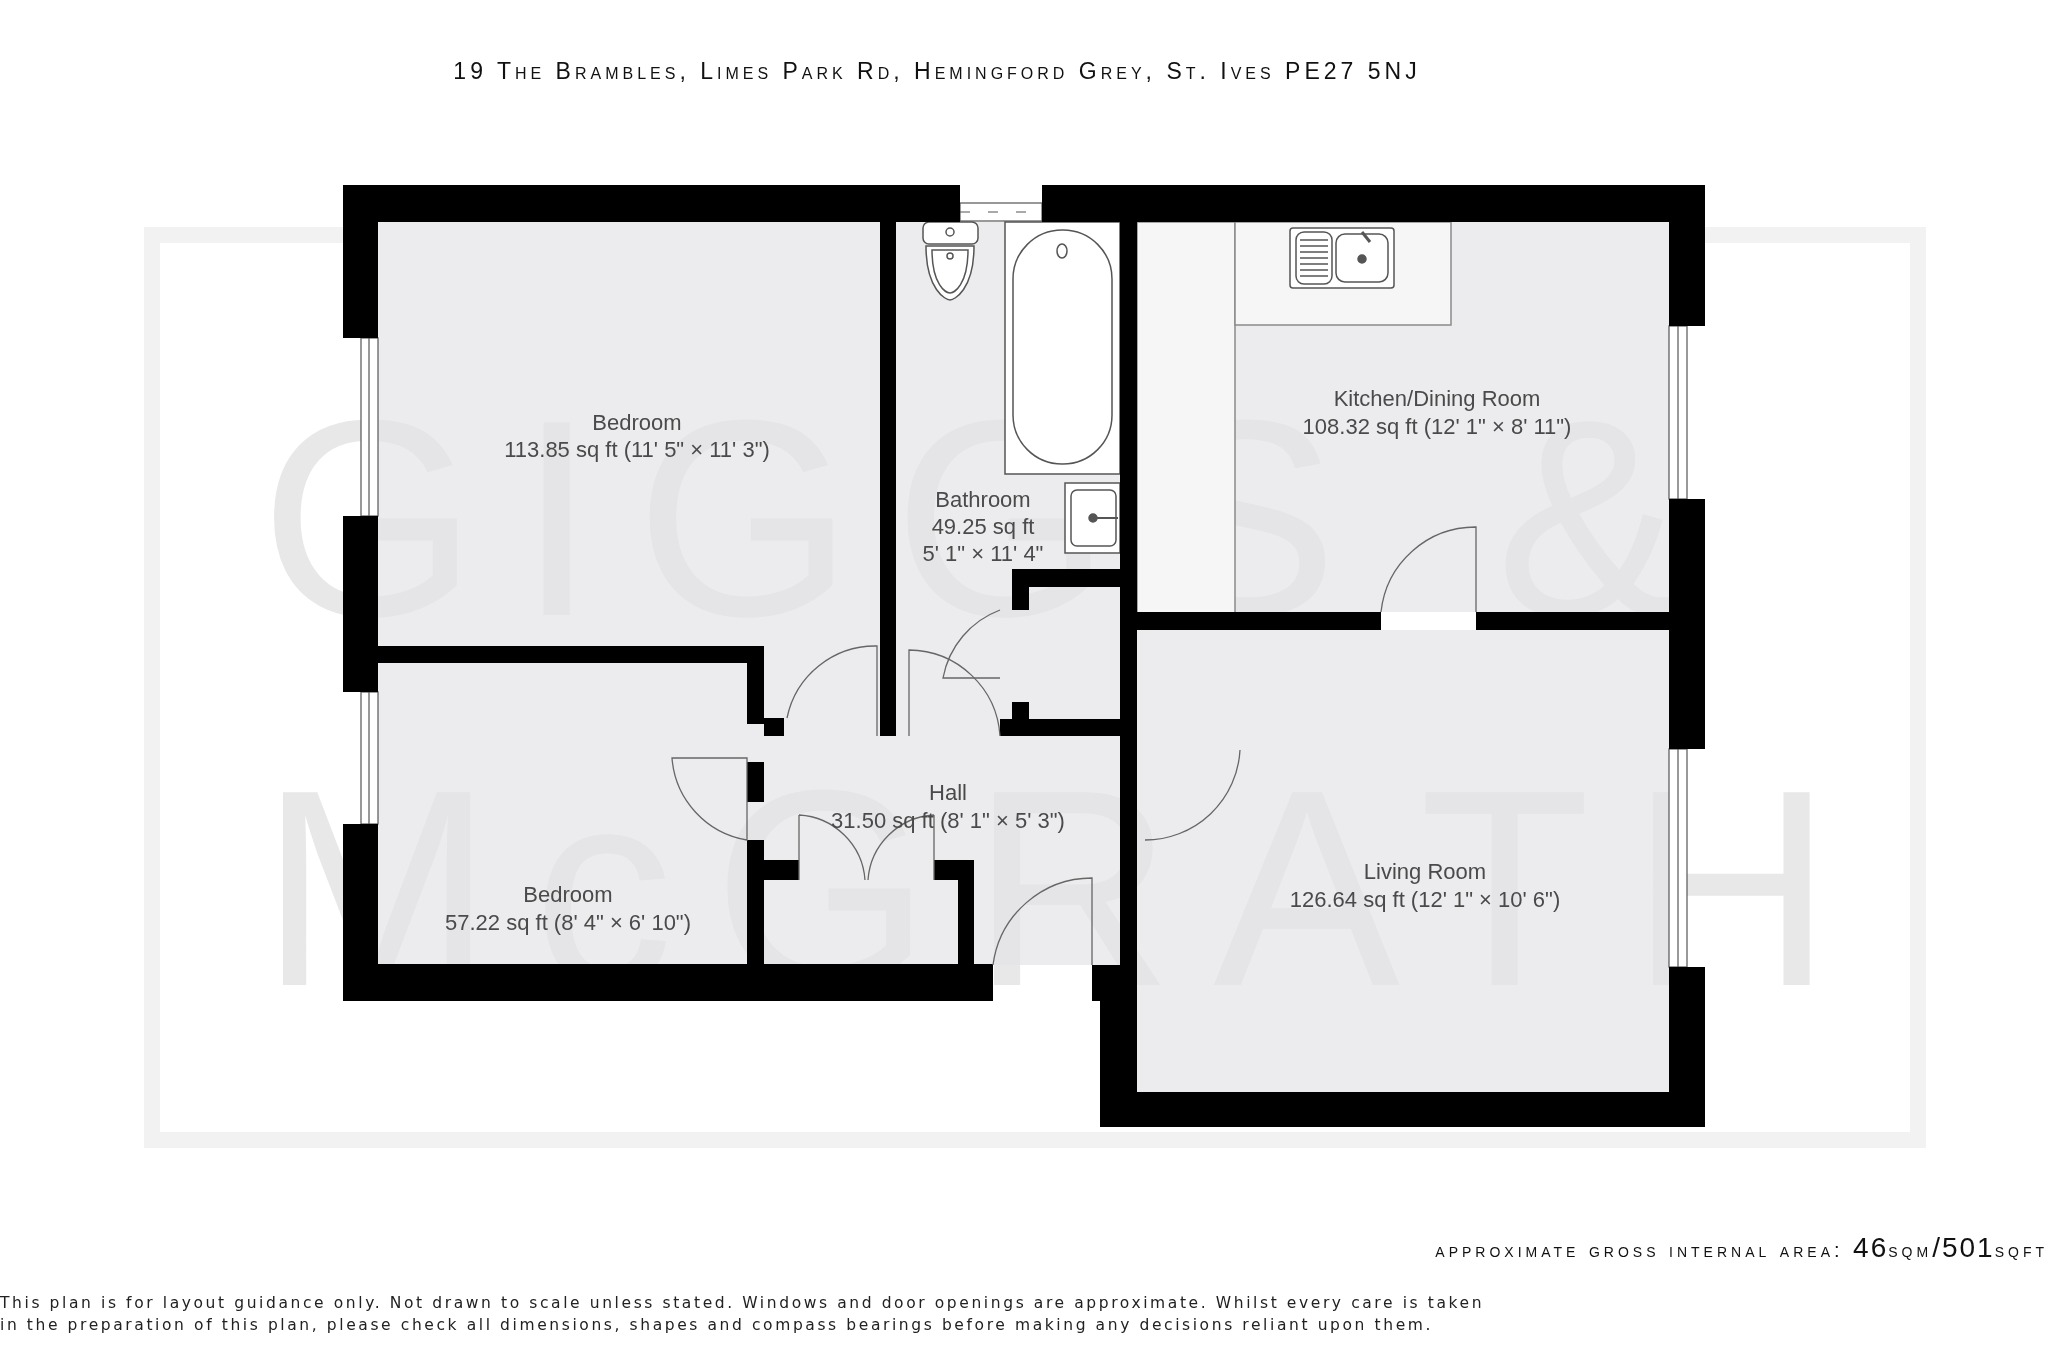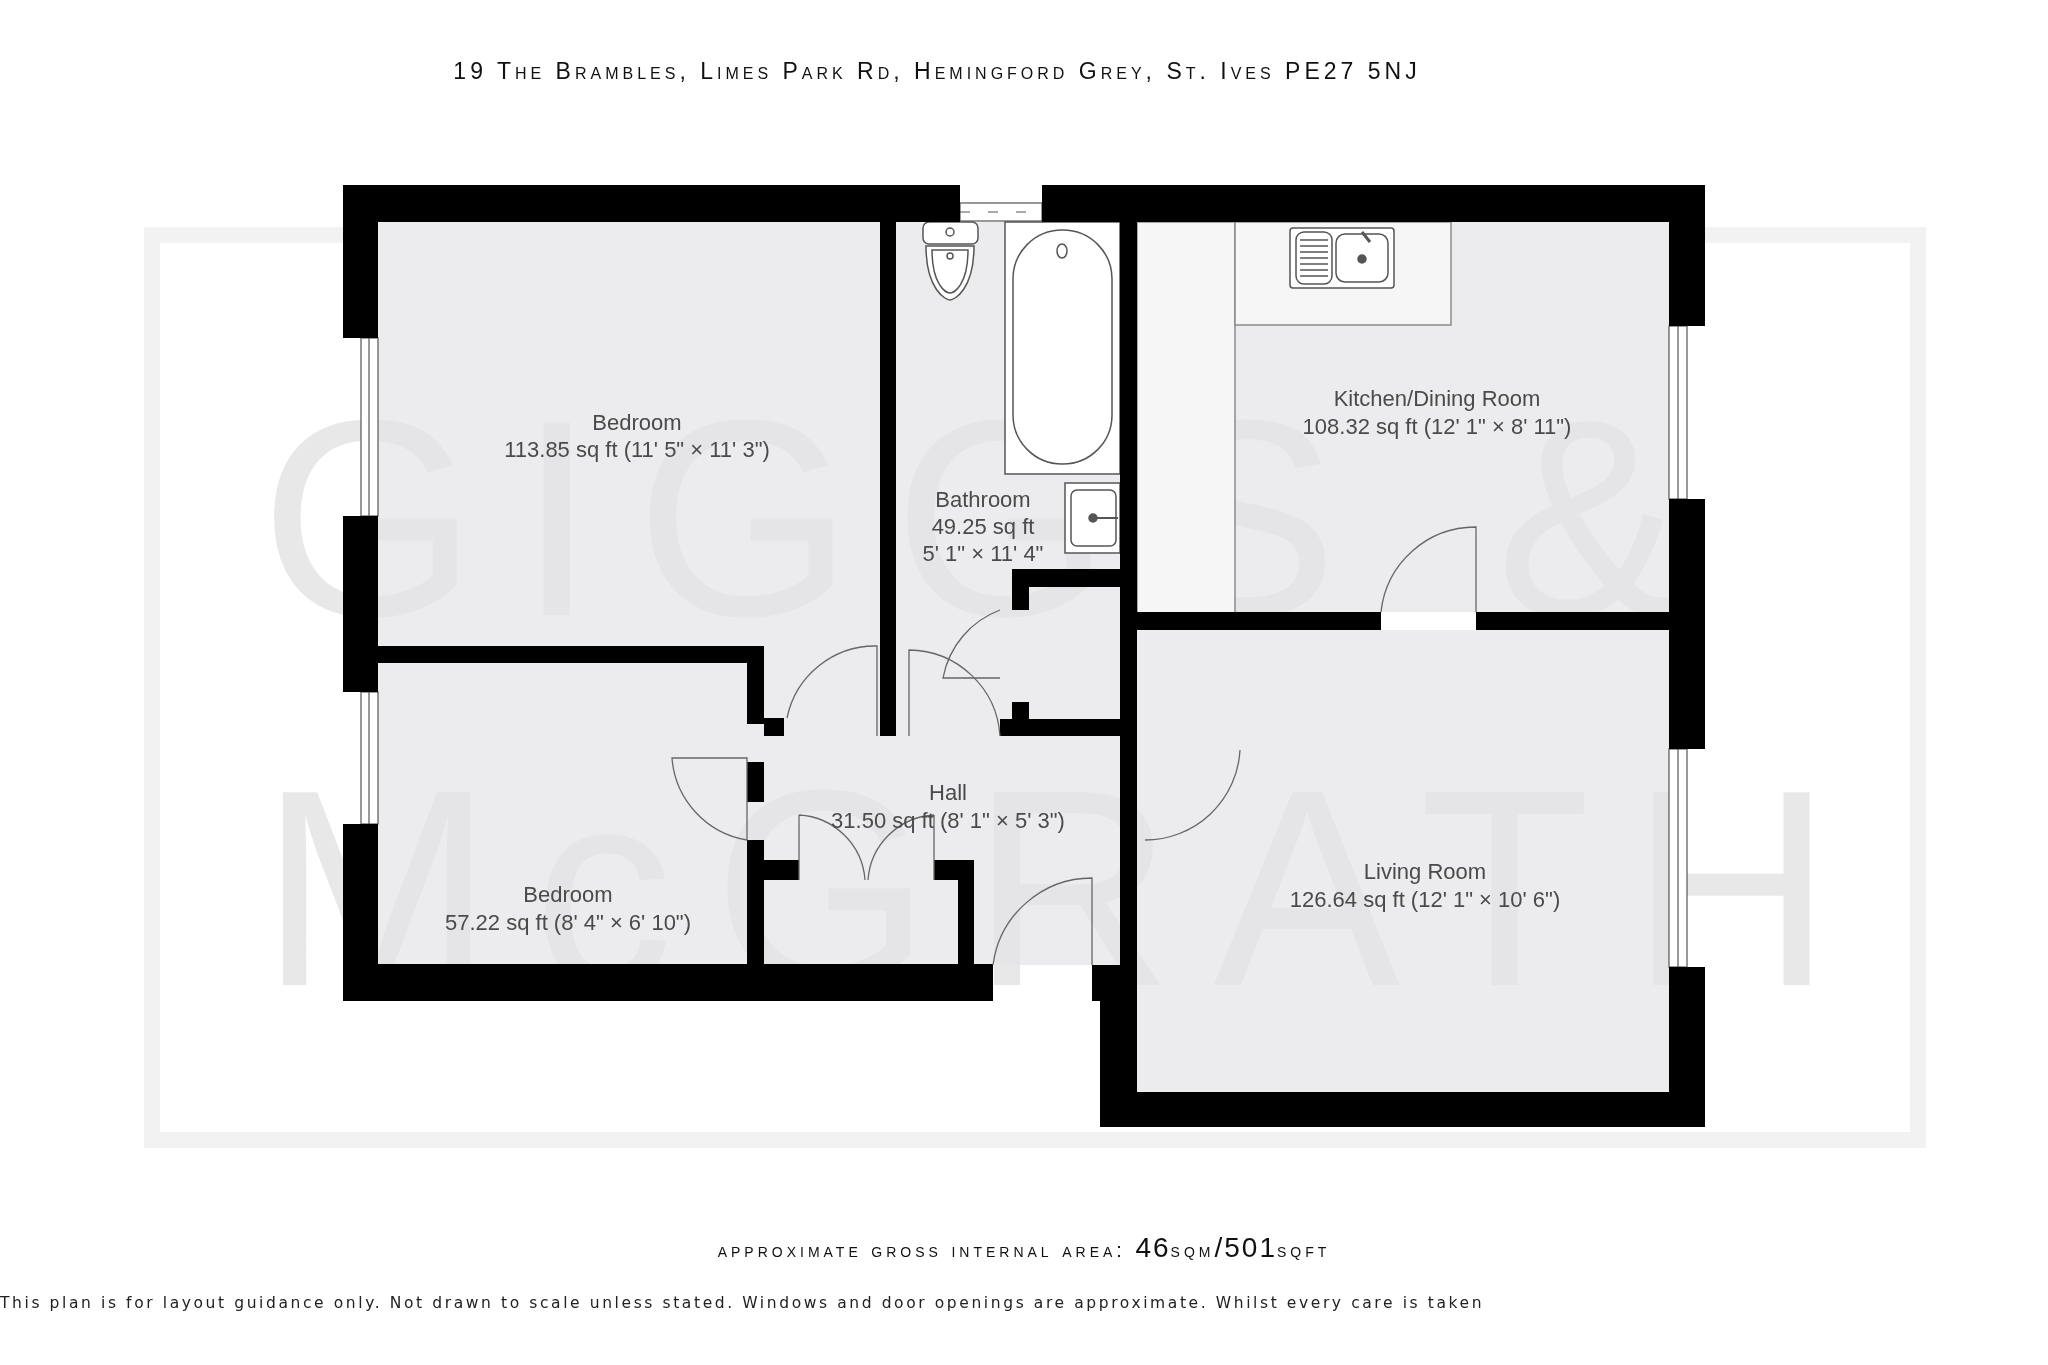--- a/index.html
+++ b/index.html
@@ -4,21 +4,21 @@
 <style>
   html, body { margin: 0; padding: 0; background: #ffffff; }
   body { width: 2048px; height: 1365px; position: relative; overflow: hidden;
          font-family: "DejaVu Sans", sans-serif; }
   .address { position: absolute; left: 0; width: 1874px; top: 58px; text-align: center;
              font-family: "Liberation Sans", sans-serif; font-size: 23px; letter-spacing: 4px;
              color: #111; font-variant: small-caps; }
   #plan { position: absolute; left: 0; top: 0; }
   .room-label { font-family: "Liberation Sans", sans-serif; font-size: 22px; fill: #4a4a4a; text-anchor: middle; }
   .watermark { font-family: "Liberation Sans", sans-serif; fill: #e4e4e6; font-size: 280px; letter-spacing: 40px; }
-  .area { position: absolute; left: 0; width: 2048px; top: 1232px; text-align: center;
+  .area { position: absolute; left: 0; width: 2048px; top: 1232px; text-align: right;
           font-family: "Liberation Sans", sans-serif; font-size: 20px; letter-spacing: 4px; color: #111;
           font-variant: small-caps; }
   .area .big { font-size: 28px; font-variant: normal; letter-spacing: 2px; }
   .disclaimer { position: absolute; left: 0; width: 2048px; top: 1292px; text-align: left;
                 font-family: "DejaVu Sans", sans-serif; font-size: 15.5px; letter-spacing: 2.6px;
                 color: #222; line-height: 22px; }
 </style>
 </head>
 <body>
 
@@ -199,13 +199,14 @@
   </g>
 </svg>
 
 <div class="area">
   <span>approximate gross internal area:</span>
   <span class="big">46</span><span>sqm</span><span class="big">/</span><span class="big">501</span><span>sqft</span>
 </div>
 
 <div class="disclaimer">
   <div>This plan is for layout guidance only. Not drawn to scale unless stated. Windows and door openings are approximate. Whilst every care is taken</div>
+  <div>in the preparation of this plan, please check all dimensions, shapes and compass bearings before making any decisions reliant upon them.</div>
 </div>
 
 </body></html>

